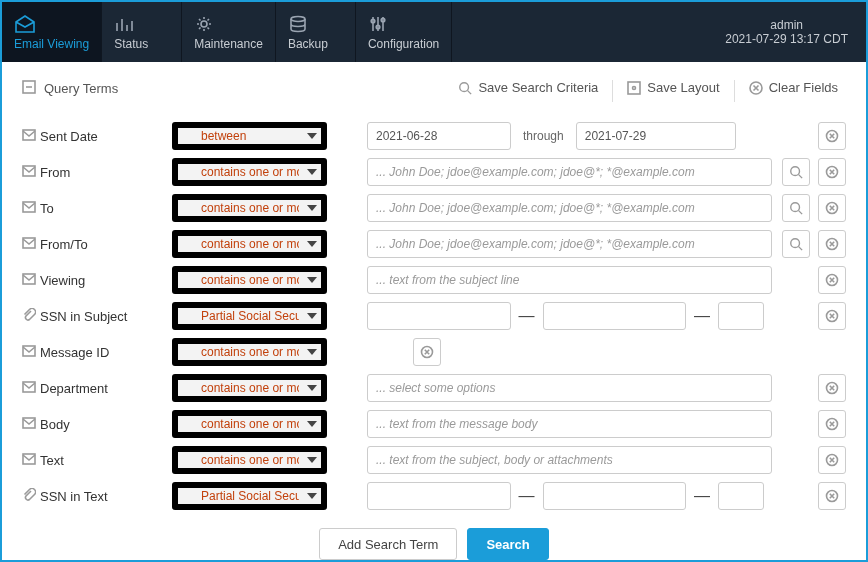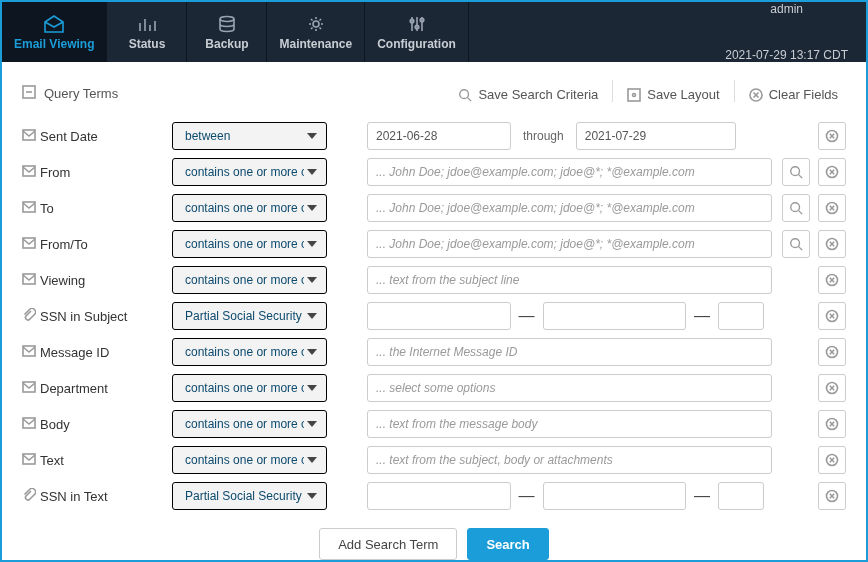--- a/index.html
+++ b/index.html
@@ -1,41 +1,41 @@
 <!DOCTYPE html>
 <html><head>
 <meta charset="utf-8">
 <style>
   * { box-sizing: border-box; margin: 0; padding: 0; font-family: Arial, Helvetica, sans-serif; }
   body { width: 868px; height: 562px; border: 2px solid #1b9dd9; background: #fff; overflow: hidden; }
   
   .topnav { display: flex; background: #1b2735; color: #c8cdd3; height: 60px; align-items: stretch; }
-  .nav-item { display: flex; flex-direction: column; align-items: center; justify-content: center; padding: 0 12px; font-size: 12px; border-right: 1px solid #0f1620; cursor: pointer; min-width: 80px; font-weight: bold; }
+  .nav-item { display: flex; flex-direction: column; justify-content: center; padding: 0 12px; font-size: 12px; border-right: 1px solid #0f1620; cursor: pointer; min-width: 80px; }
   .nav-item.active { background: #0d1520; color: #1b9dd9; }
   .nav-item .icon { height: 20px; display:flex; align-items:center; margin-bottom:3px; }
   .nav-item .icon svg { stroke: #9aa4b1; }
   .nav-item.active .icon svg { stroke: #1b9dd9; }
   .nav-spacer { flex: 1; }
-  .nav-user { display:flex; flex-direction:column; align-items:center; justify-content:space-between; padding:0 18px; font-size:12px; color:#c8cdd3; }
+  .nav-user { display:flex; flex-direction:column; align-items:center; justify-content:center; padding:0 18px; font-size:12px; color:#c8cdd3; }
 
   
-  .toolbar { display:flex; align-items:flex-end; padding: 18px 20px 0 20px; font-size:13px; color:#555; }
+  .toolbar { display:flex; align-items:flex-start; padding: 18px 20px 0 20px; font-size:13px; color:#555; }
   .qt { display:flex; align-items:center; gap:8px; font-weight:400; }
   .tb-spacer { flex:1; }
   .tb-btn { display:flex; align-items:center; gap:6px; padding:0 8px; cursor:pointer; color:#555; }
   .tb-btn .ic { display:inline-flex; }
   .tb-sep { width:1px; height:22px; background:#ddd; margin:0 6px; }
 
   
   .form-area { padding: 20px 20px 12px 20px; }
   .row { display:flex; align-items:center; margin-bottom:8px; min-height: 28px; }
   .label { display:flex; align-items:center; gap:4px; width:150px; font-size:13px; color:#333; }
   .label .ic svg { stroke:#9a9a9a; }
   .op { width:155px; margin-right:40px; }
-  select.sel { width:100%; height:28px; border:1px solid #000000; border-radius:3px; background:#f3f3f3; font-size:12px; padding:0 22px 0 12px; appearance:none; -webkit-appearance:none; -moz-appearance:none; color:#0c4a6e; }
+  select.sel { width:100%; height:28px; border:6px solid #000000; border-radius:3px; background:#f3f3f3; font-size:12px; padding:0 22px 0 23px; appearance:none; -webkit-appearance:none; -moz-appearance:none; color:#c2410c; }
   .sel-wrap { position:relative; }
   .sel-wrap::after { content:""; position:absolute; right:10px; top:50%; width:0; height:0; border-left:5px solid transparent; border-right:5px solid transparent; border-top:6px solid #444; transform:translateY(-50%); pointer-events:none;}
   .val { flex:1; display:flex; align-items:center; gap:8px; }
   input[type=text].inp { height:28px; border:1px solid #ccc; border-radius:3px; padding:0 8px; font-size:12px; color:#555; width:100%; }
   input[type=text].inp::placeholder { color:#9a9a9a; font-style:italic; }
   .through { font-size:12px; color:#666; padding:0 4px; }
   .mini { width:36px; text-align:center; }
   .dash { color:#444; }
   .side { display:flex; gap:8px; margin-left:10px; }
   .sqbtn { width:28px; height:28px; border:1px solid #ccc; border-radius:3px; display:flex; align-items:center; justify-content:center; cursor:pointer; background:#fff; }
@@ -66,34 +66,34 @@
     <span class="icon">
       <svg width="20" height="18" viewBox="0 0 20 18">
           <path d="M3 16V8 M8 16V4 M13 16V10 M18 16V6"></path>
         </svg>
     </span>
     <span>Status</span>
   </div>
   <div class="nav-item">
     <span class="icon">
       <svg width="20" height="18" viewBox="0 0 20 18">
-          <ellipse cx="10" cy="4" rx="7" ry="2.5"></ellipse>
-          <path d="M3 4v10c0 1.4 3.1 2.5 7 2.5s7-1.1 7-2.5V4 M3 9c0 1.4 3.1 2.5 7 2.5s7-1.1 7-2.5"></path>
-        </svg>
-    </span>
-    <span>Backup</span>
+          <circle cx="10" cy="9" r="3"></circle>
+          <path d="M10 2v2M10 14v2M3 9h2M15 9h2M5 4l1.5 1.5M13.5 12.5L15 14M15 4l-1.5 1.5M6.5 12.5L5 14"></path>
+        </svg>
+    </span>
+    <span>Maintenance</span>
   </div>
   <div class="nav-item">
     <span class="icon">
       <svg width="20" height="18" viewBox="0 0 20 18">
-          <circle cx="10" cy="9" r="3"></circle>
-          <path d="M10 2v2M10 14v2M3 9h2M15 9h2M5 4l1.5 1.5M13.5 12.5L15 14M15 4l-1.5 1.5M6.5 12.5L5 14"></path>
-        </svg>
-    </span>
-    <span>Maintenance</span>
+          <ellipse cx="10" cy="4" rx="7" ry="2.5"></ellipse>
+          <path d="M3 4v10c0 1.4 3.1 2.5 7 2.5s7-1.1 7-2.5V4 M3 9c0 1.4 3.1 2.5 7 2.5s7-1.1 7-2.5"></path>
+        </svg>
+    </span>
+    <span>Backup</span>
   </div>
   <div class="nav-item">
     <span class="icon">
       <svg width="20" height="18" viewBox="0 0 20 18">
           <path d="M5 2v14M10 2v14M15 2v14"></path>
           <circle cx="5" cy="6" r="1.8"></circle>
           <circle cx="10" cy="12" r="1.8"></circle>
           <circle cx="15" cy="5" r="1.8"></circle>
         </svg>
     </span>
@@ -312,23 +312,20 @@
 
   <div class="row">
     <div class="label">
       <span class="ic"><svg width="14" height="12" viewBox="0 0 14 12">
             <rect x="1" y="1" width="12" height="10"></rect>
             <path d="M1 2l6 5 6-5"></path>
           </svg></span>
       <span>Message ID</span>
     </div>
     <div class="op sel-wrap"><select class="sel"><option>contains one or more of</option></select></div>
-    <div class="val">
-        <input type="text" class="inp" placeholder="... the Internet Message ID" style="">
-      </div>
     <div class="side">
       <div class="sqbtn" style="visibility:hidden"></div>
       <div class="sqbtn">
           <svg width="14" height="14" viewBox="0 0 14 14">
             <circle cx="7" cy="7" r="5.5"></circle>
             <path d="M4.8 4.8l4.4 4.4M9.2 4.8l-4.4 4.4"></path>
           </svg>
         </div>
     </div>
   </div>

